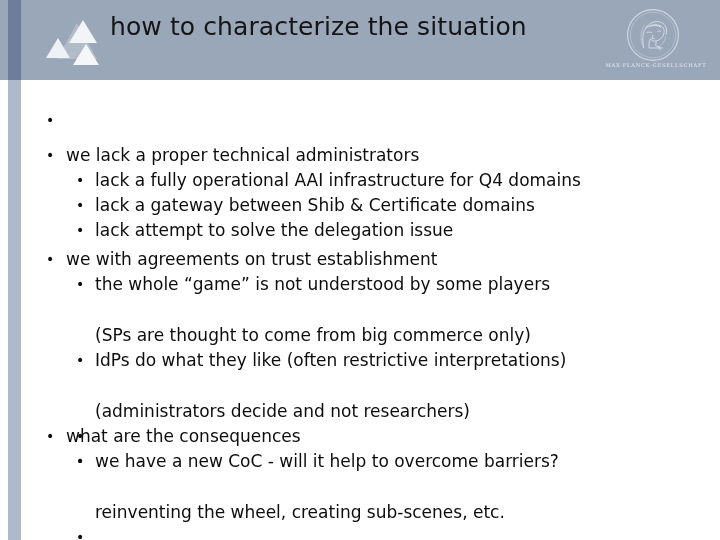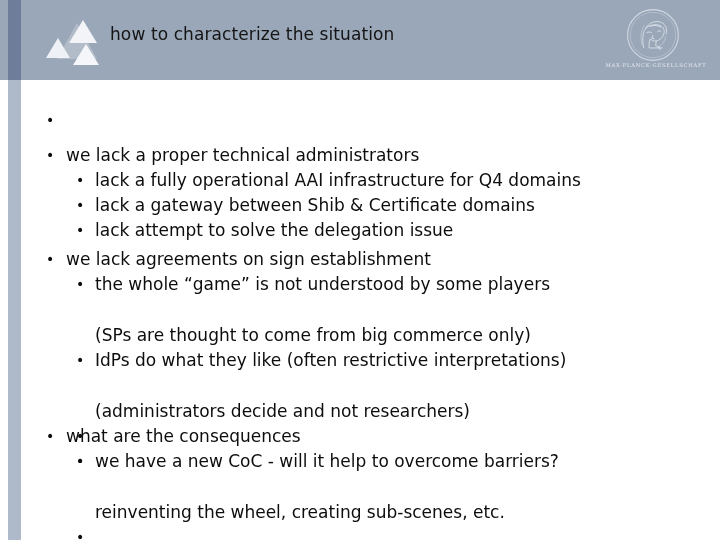--- a/index.html
+++ b/index.html
@@ -79,22 +79,22 @@
     left: 28px;
     top: 26px;
     border-width: 0 13px 21px 13px;
     border-bottom-color: #f4f6f9;
   }
 
   
   .slide-title {
     position: absolute;
     left: 110px;
-    top: 24px;
-    font-size: 17px;
+    top: 12px;
+    font-size: 25px;
     color: #151515;
     letter-spacing: 0.1px;
     white-space: nowrap;
   }
 
   
   .mpg {
     position: absolute;
     left: 598px;
     top: 6px;
@@ -245,21 +245,21 @@
           <span class="txt">lack a gateway between Shib &amp; Certificate domains</span>
         </div>
         <div class="line lvl2">
           <span class="bullet">•</span>
           <span class="txt">lack attempt to solve the delegation issue</span>
         </div>
       </div>
       <div class="block" style="top: 167px;">
         <div class="line lvl1">
           <span class="bullet">•</span>
-          <span class="txt">we lack agreements on sign establishment</span>
+          <span class="txt">we with agreements on trust establishment</span>
         </div>
         <div class="line lvl2">
           <span class="bullet">•</span>
           <span class="txt">the whole “game” is not understood by some players</span>
         </div>
         <div class="line cont">
           <span class="txt">(SPs are thought to come from big commerce only)</span>
         </div>
         <div class="line lvl2">
           <span class="bullet">•</span>

